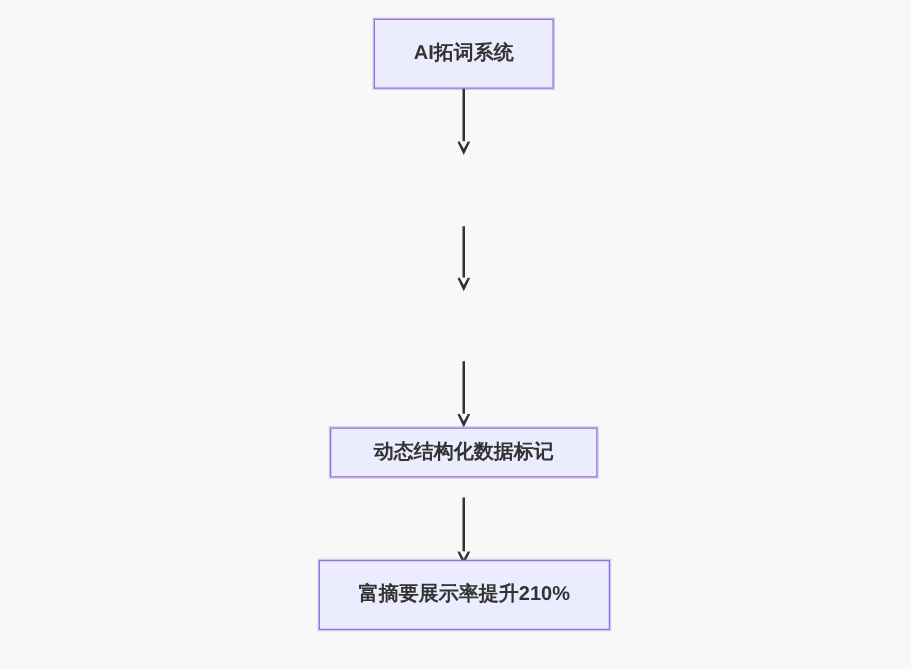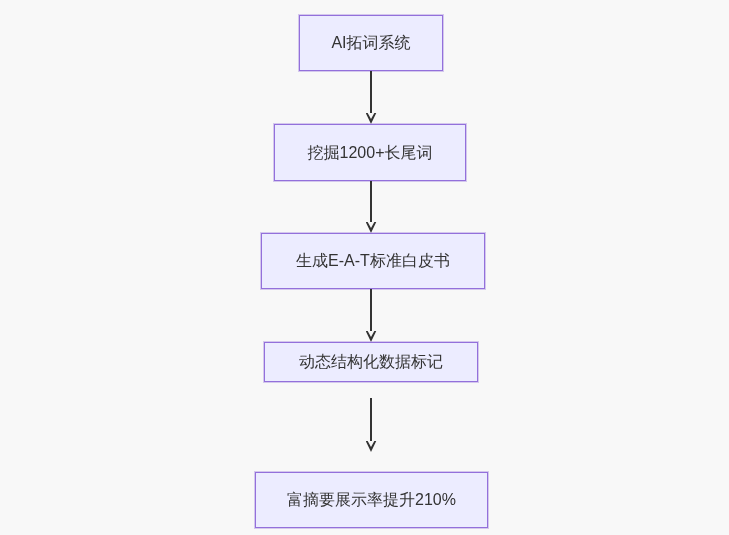--- a/index.html
+++ b/index.html
@@ -20,20 +20,21 @@
   }
   .node {
     position: absolute;
     box-sizing: border-box;
     background: #ececff;
     border: 1px solid #9370db;
     box-shadow: 0 0 0 1px rgba(147, 112, 219, 0.35);
     display: flex;
     align-items: center;
     justify-content: center;
+    font-weight: bold;
   }
   .node-label {
     color: #333333;
     font-size: 16px;
     line-height: 1.2;
     white-space: nowrap;
     text-align: center;
   }
   .edge {
     position: absolute;
@@ -64,44 +65,38 @@
 
   <div class="node" style="left:299px; top:15px; width:144px; height:56px">
     <span class="node-label">AI拓词系统</span>
   </div>
 
   <div class="edge" style="top:71px; height:53px">
     <div class="edge-line"></div>
     <div class="edge-head"></div>
   </div>
 
-  <div class="node" style="left:274px; top:124px; width:192px; height:57px">
-    <span class="node-label">挖掘1200+长尾词</span>
-  </div>
 
   <div class="edge" style="top:181px; height:52px">
     <div class="edge-line"></div>
     <div class="edge-head"></div>
   </div>
 
-  <div class="node" style="left:261px; top:233px; width:224px; height:56px">
-    <span class="node-label">生成E-A-T标准白皮书</span>
-  </div>
 
   <div class="edge" style="top:289px; height:53px">
     <div class="edge-line"></div>
     <div class="edge-head"></div>
   </div>
 
   <div class="node" style="left:264px; top:342px; width:214px; height:40px">
     <span class="node-label">动态结构化数据标记</span>
   </div>
 
   <div class="edge" style="top:398px; height:54px">
     <div class="edge-line"></div>
     <div class="edge-head"></div>
   </div>
 
-  <div class="node" style="left:255px; top:472px; width:233px; height:56px">
+  <div class="node" style="left:255px; top:448px; width:233px; height:56px">
     <span class="node-label">富摘要展示率提升210%</span>
   </div>
 
 </div>
 
 </body></html>

